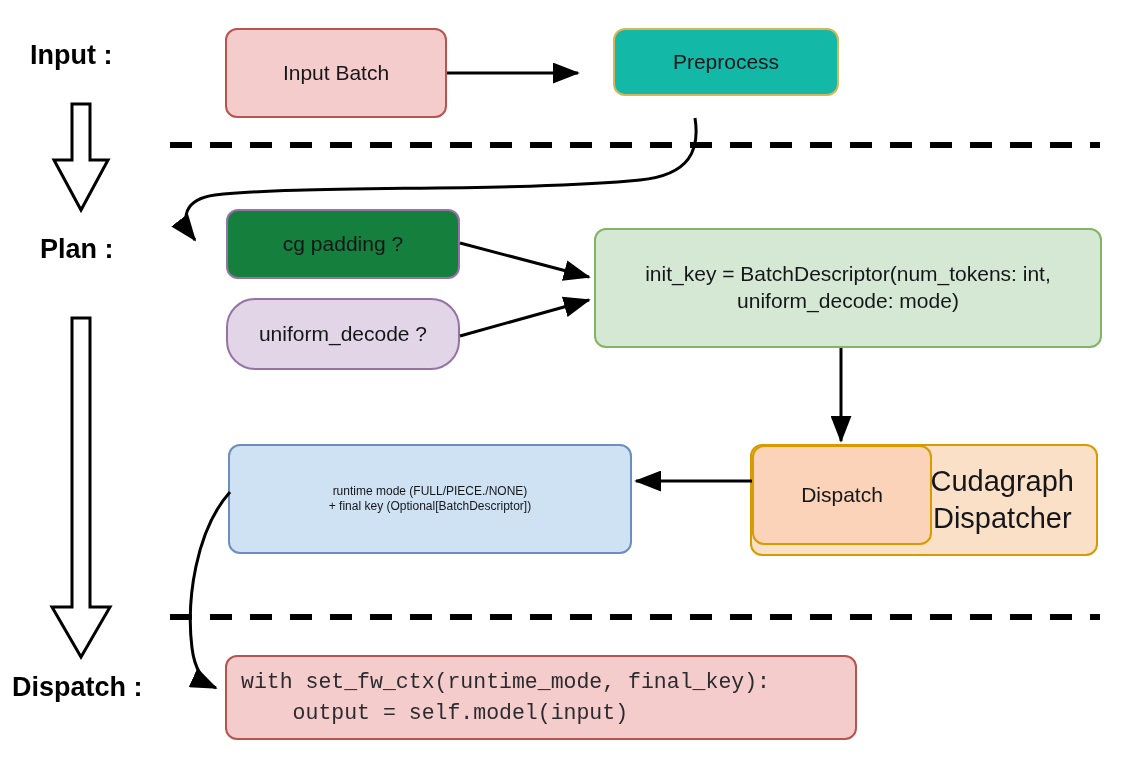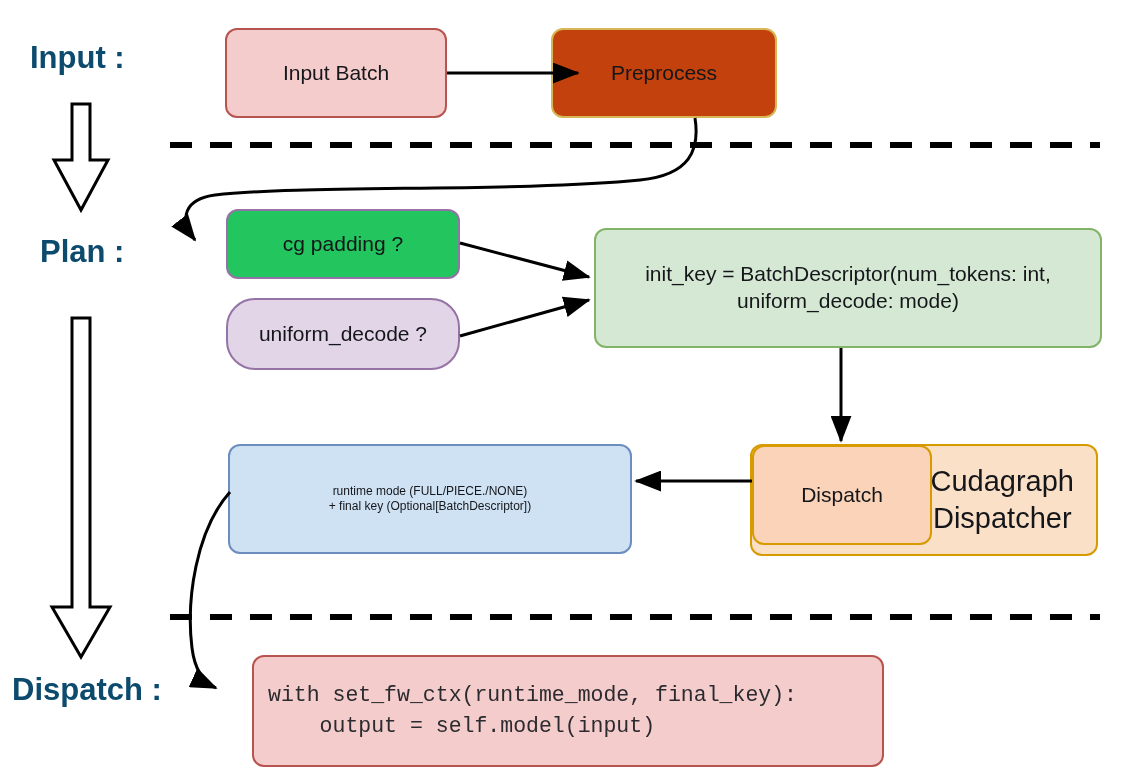--- a/index.html
+++ b/index.html
@@ -12,22 +12,22 @@
     width: 1142px;
     height: 770px;
     background: #ffffff;
     font-family: "Liberation Sans", sans-serif;
     overflow: hidden;
   }
   .stage-label {
     position: absolute;
     font-family: "Liberation Sans", sans-serif;
     font-weight: bold;
-    font-size: 31px;
-    color: #0c4a6e;
+    font-size: 27px;
+    color: #000000;
     white-space: nowrap;
     letter-spacing: 0px;
   }
   .node {
     position: absolute;
     box-sizing: border-box;
     border-radius: 12px;
     border-style: solid;
     border-width: 2px;
     display: flex;
@@ -66,25 +66,25 @@
 <div id="canvas">
 
   <div class="stage-label" style="left:30px; top:40px;">Input :</div>
   <div class="stage-label" style="left:40px; top:234px;text-align:right;">Plan :</div>
   <div class="stage-label" style="left:12px; top:672px;">Dispatch :</div>
 
   <div class="node" style="left:225px; top:28px; width:222px; height:90px; background:#f4cccc; border-color:#b85450;">
     <span>Input Batch</span>
   </div>
 
-  <div class="node" style="left:551px; top:28px; width:226px; height:90px; background:#c2410c; border-color:#d6b656;">
+  <div class="node" style="left:613px; top:28px; width:226px; height:68px; background:#14b8a6; border-color:#d6b656;">
     <span>Preprocess</span>
   </div>
 
-  <div class="node" style="left:226px; top:209px; width:234px; height:70px; background:#22c55e; border-color:#9673a6;">
+  <div class="node" style="left:226px; top:209px; width:234px; height:70px; background:#15803d; border-color:#9673a6;">
     <span>cg padding ?</span>
   </div>
 
   <div class="node" style="left:226px; top:298px; width:234px; height:72px; background:#e1d5e7; border-color:#9673a6;border-radius:29px;">
     <span>uniform_decode ?</span>
   </div>
 
   <div class="node" style="left:594px; top:228px; width:508px; height:120px; background:#d5e8d4; border-color:#82b366; white-space:pre-line;">
     <span style="white-space:pre-line;">init_key = BatchDescriptor(num_tokens: int,
 uniform_decode: mode)</span>
@@ -97,21 +97,21 @@
 
   <div class="node" style="left:752px; top:445px; width:180px; height:100px; background:#fad3b8; border-color:#d79b00;">
     <span>Dispatch</span>
   </div>
 
   <div class="node" style="left:228px; top:444px; width:404px; height:110px; background:#cfe2f3; border-color:#6c8ebf; white-space:pre-line; font-size:12px;">
     <span style="white-space:pre-line;">runtime mode (FULL/PIECE./NONE)
 + final key (Optional[BatchDescriptor])</span>
   </div>
 
-  <div class="node code" style="left:225px; top:655px; width:632px; height:112px; background:#f4cccc; border-color:#b85450;margin-left:27px;">
+  <div class="node code" style="left:225px; top:655px; width:632px; height:85px; background:#f4cccc; border-color:#b85450;">
     <span style="white-space:pre;">with set_fw_ctx(runtime_mode, final_key):
     output = self.model(input)</span>
   </div>
 
   <svg class="overlay" viewBox="0 0 1142 770">
     <defs>
       <marker id="arrowhead" markerWidth="9" markerHeight="7" refX="8.4" refY="3.5" orient="auto">
         <polygon points="0 0, 9 3.5, 0 7" fill="#000000"></polygon>
       </marker>
     </defs>

